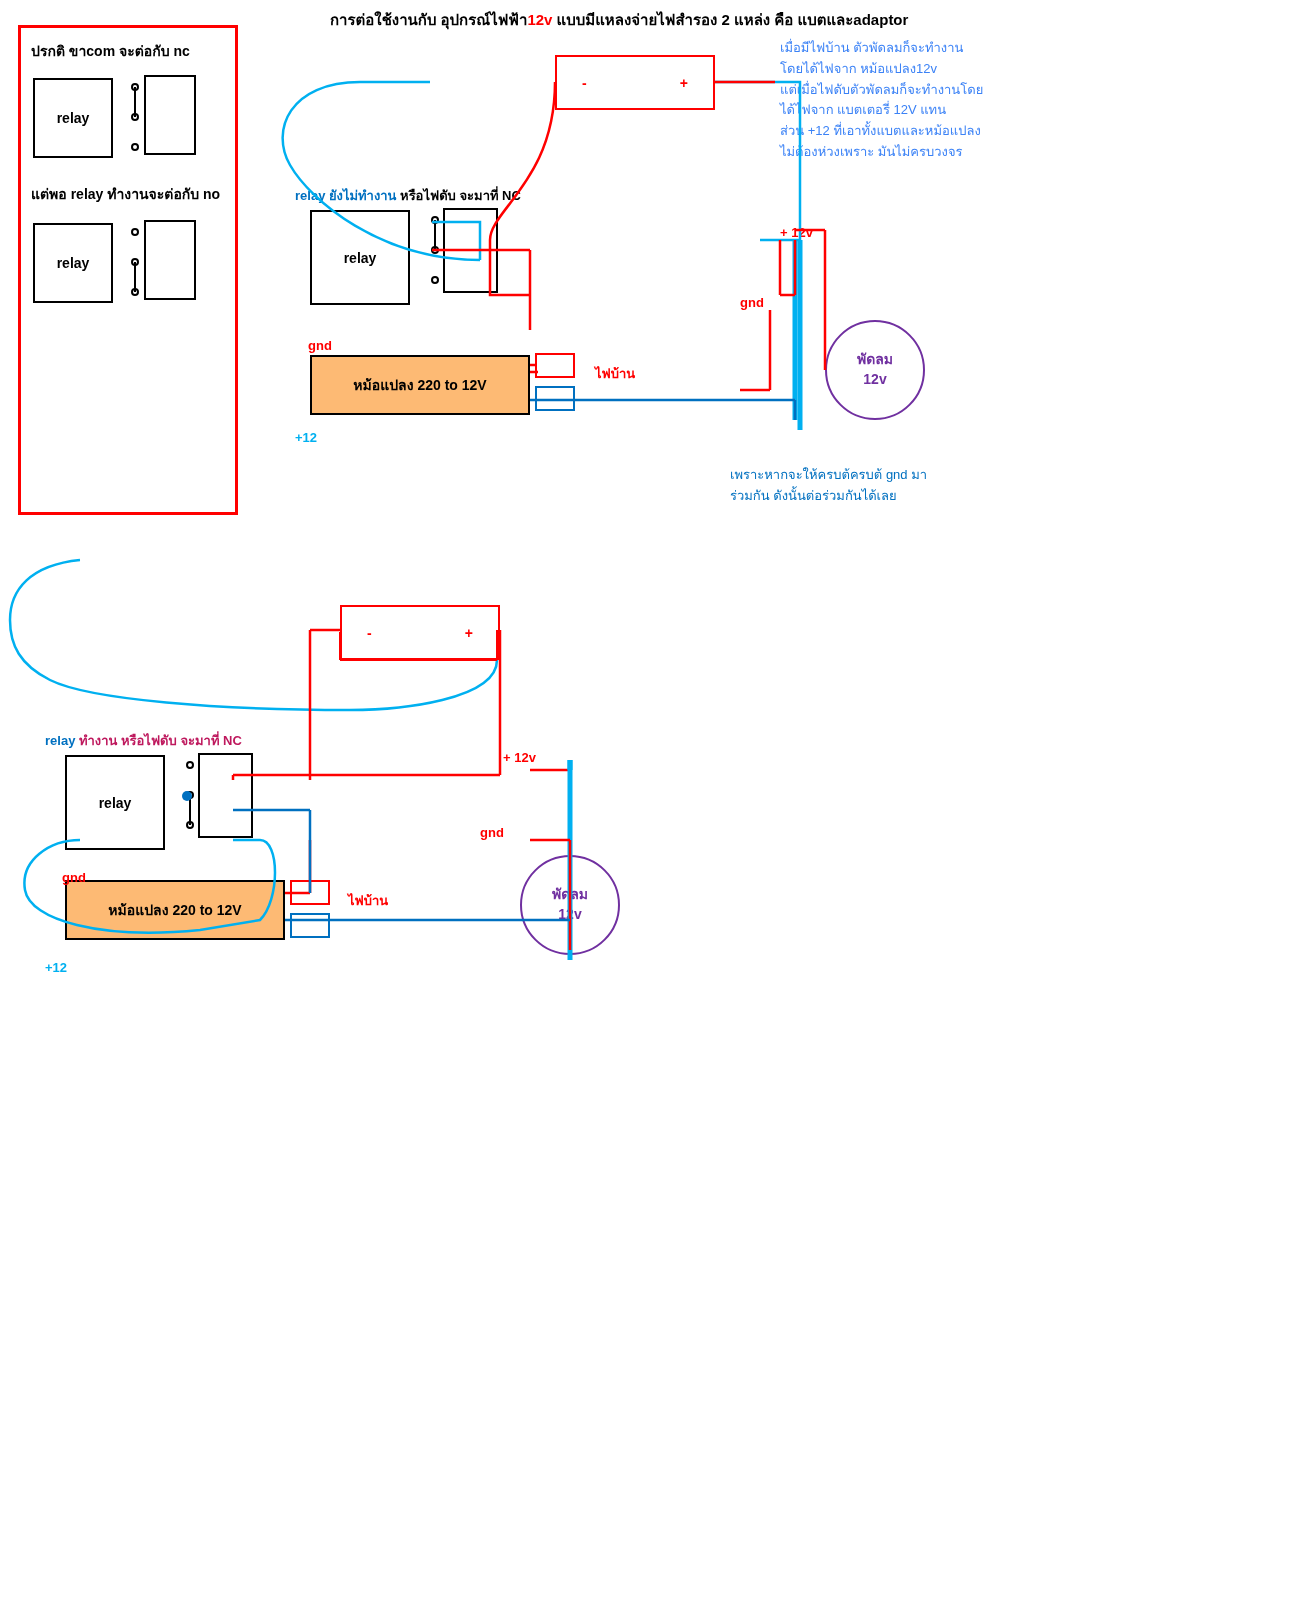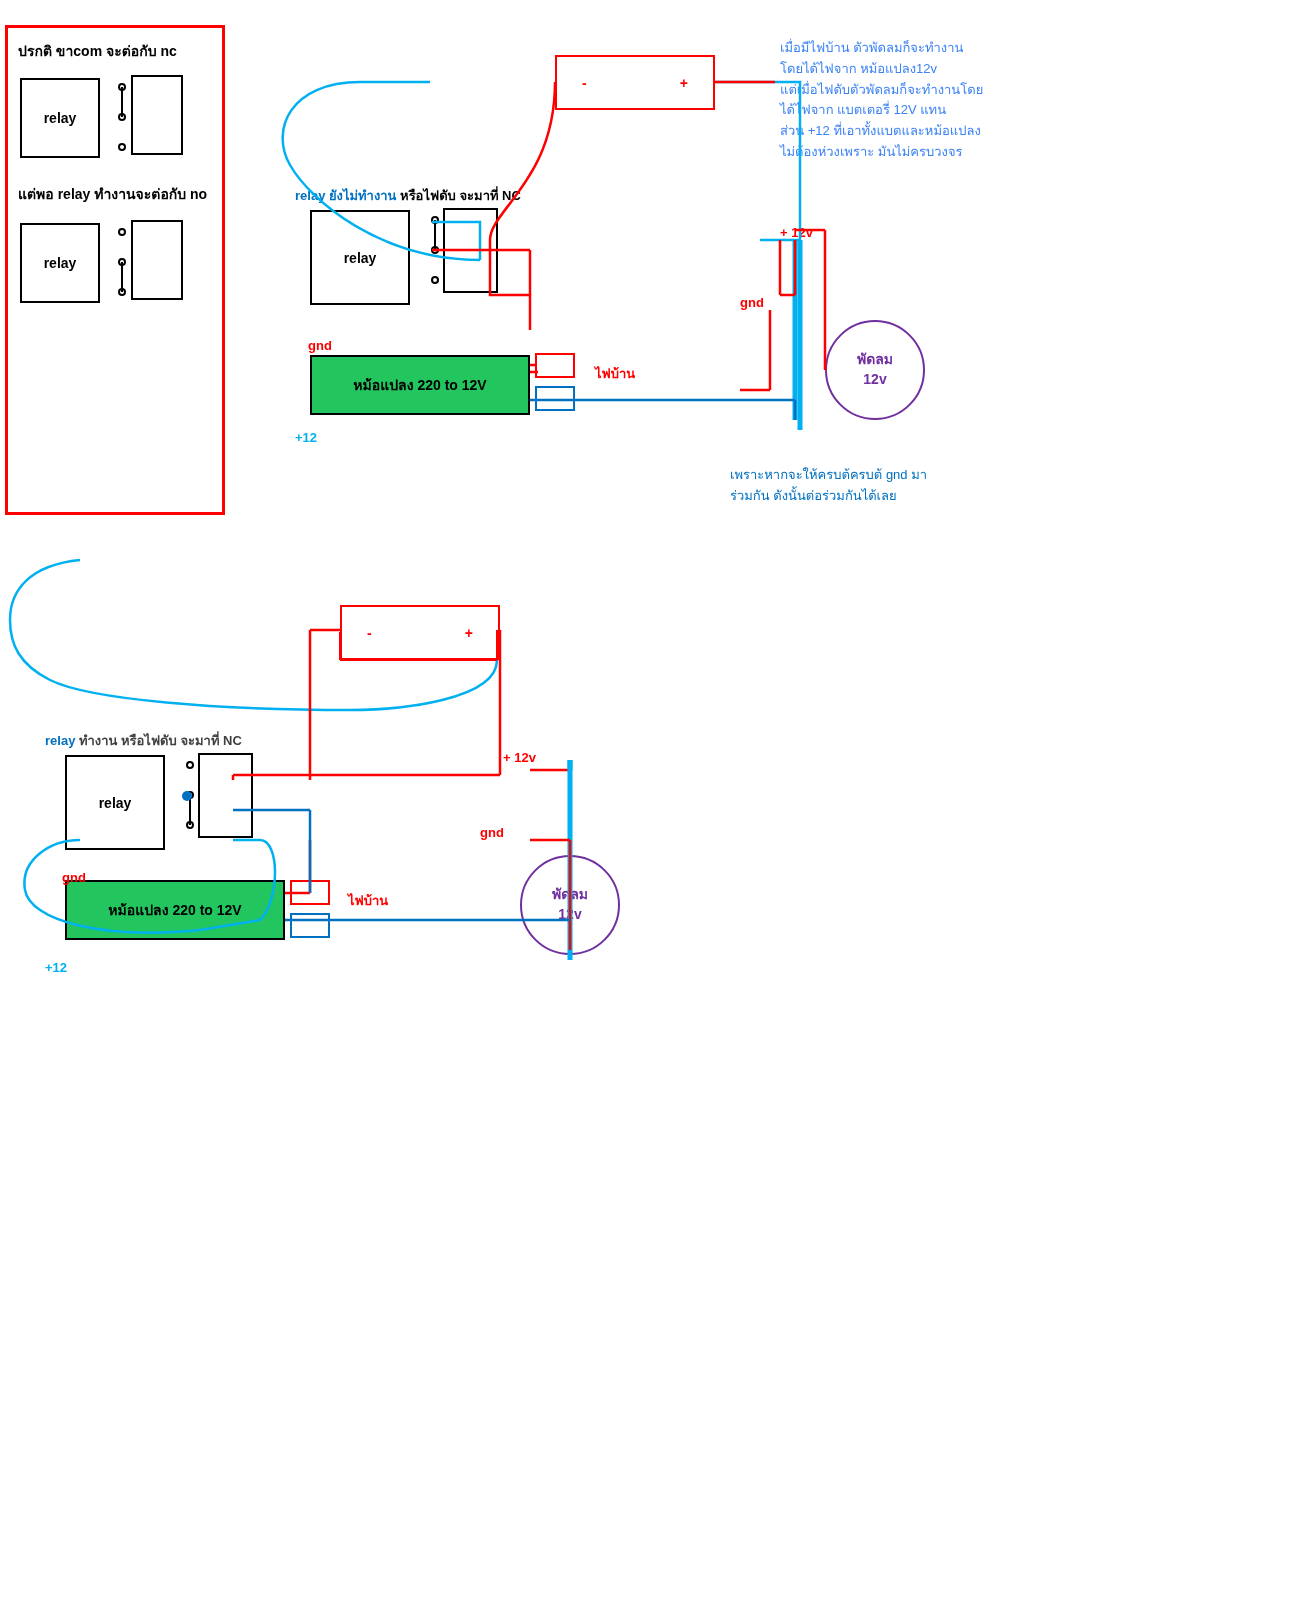--- a/index.html
+++ b/index.html
@@ -29,21 +29,21 @@
     }
     .title .highlight {
       color: #ff0000;
       font-weight: bold;
     }
 
     
     .red-box {
       position: absolute;
       top: 25px;
-      left: 5px;
+      left: 18px;
       width: 220px;
       height: 490px;
       border: 3px solid red;
       background: white;
     }
 
     
     .relay-box {
       position: absolute;
       border: 2.5px solid black;
@@ -91,21 +91,21 @@
       left: 0;
       width: 1300px;
       height: 1600px;
       pointer-events: none;
     }
 
     
     .transformer-box {
       position: absolute;
       border: 2.5px solid black;
-      background: #22c55e;
+      background: #fdba74;
       display: flex;
       align-items: center;
       justify-content: center;
       font-size: 14px;
       font-weight: bold;
       text-align: center;
     }
 
     
     .fan-circle {
@@ -127,20 +127,23 @@
       position: absolute;
       border: 2px solid red;
       background: white;
     }
   </style>
 </head>
 <body>
 
 <div class="page-container">
 
+  <div class="title">
+    <span>การต่อใช้งานกับ  อุปกรณ์ไฟฟ้า</span><span class="highlight">12v</span><span> แบบมีแหลงจ่ายไฟสำรอง  2 แหล่ง  คือ  แบตและadaptor</span>
+  </div>
 
   <div class="red-box">
 
     <div style="position:absolute;top:12px;left:10px;font-size:14px;font-weight:bold;">ปรกติ  ขาcom จะต่อกับ  nc</div>
 
     <div class="relay-box" style="top:50px;left:12px;width:80px;height:80px;">
       <span>relay</span>
     </div>
 
     <div style="position:absolute;top:55px;left:105px;">
@@ -249,21 +252,21 @@
     <div>เพราะหากจะให้ครบต้ครบต้  gnd มา</div>
     <div>ร่วมกัน  ดังนั้นต่อร่วมกันได้เลย</div>
   </div>
 
   <div class="battery-box" style="position:absolute;top:605px;left:340px;width:160px;height:55px;">
     <div style="position:absolute;left:25px;top:50%;transform:translateY(-50%);font-size:14px;font-weight:bold;color:red;">-</div>
     <div style="position:absolute;right:25px;top:50%;transform:translateY(-50%);font-size:14px;font-weight:bold;color:red;">+</div>
   </div>
 
   <div style="position:absolute;top:730px;left:45px;font-size:13px;">
-    <span style="color:#0070c0;font-weight:bold;">relay</span><span style="color:#404040;font-weight:bold;">   ทำงาน  หรือไฟดับ  จะมาที่ NC</span>
+    <span style="color:#0070c0;font-weight:bold;">relay</span><span style="color:#be185d;font-weight:bold;">   ทำงาน  หรือไฟดับ  จะมาที่ NC</span>
   </div>
 
   <div class="relay-box" style="top:755px;left:65px;width:100px;height:95px;">
     <span>relay</span>
   </div>
 
   <div style="position:absolute;top:758px;left:178px;">
     <div style="position:absolute;top:2px;left:28px;font-size:13px;font-weight:bold;">nc</div>
     <div style="position:absolute;top:33px;left:28px;font-size:13px;font-weight:bold;">com</div>
     <div style="position:absolute;top:63px;left:28px;font-size:13px;font-weight:bold;">no</div>

